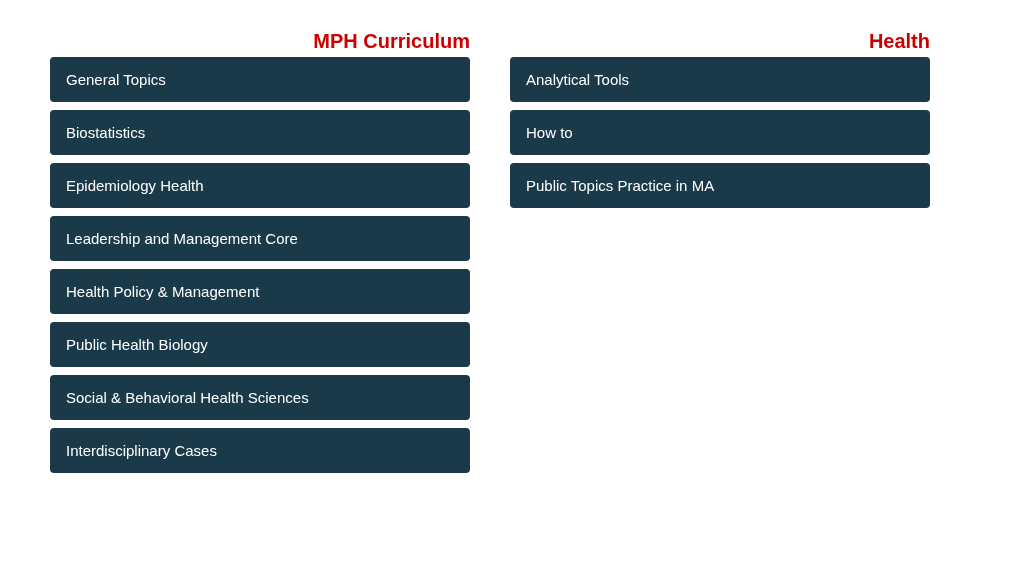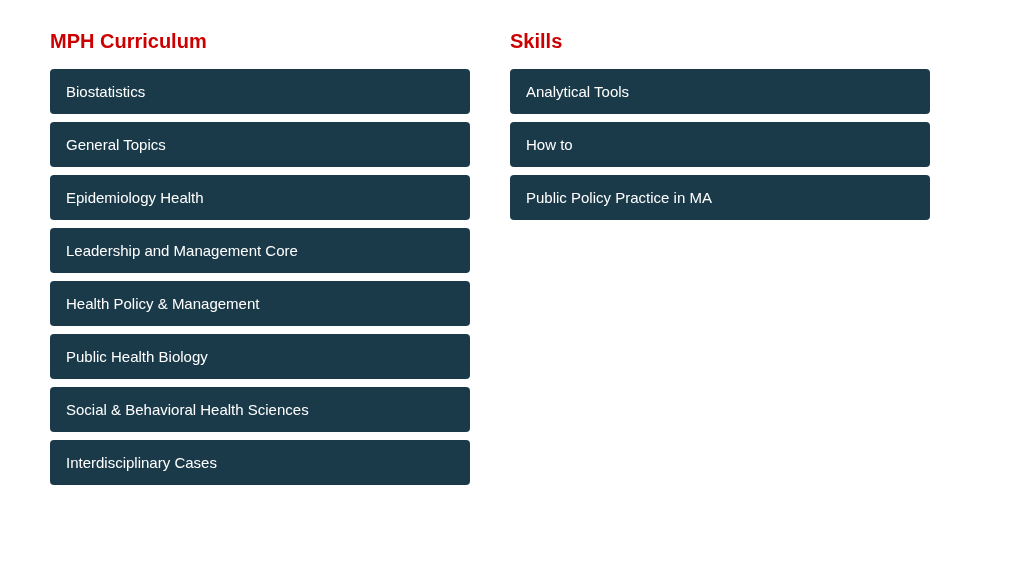--- a/index.html
+++ b/index.html
@@ -28,21 +28,22 @@
     .column {
       display: flex;
       flex-direction: column;
       width: 420px;
     }
 
     .column-title {
       font-size: 20px;
       font-weight: bold;
       color: #cc0000;
-      margin-bottom: 16px;
+      margin-bottom: 4px;
+      text-align: right;
     }
 
     .btn-list {
       display: flex;
       flex-direction: column;
       gap: 8px;
     }
 
     .menu-btn {
       background-color: #1a3a4a;
@@ -56,31 +57,31 @@
       width: 100%;
     }
   </style>
 </head>
 <body>
 
 <div class="page-container">
   <div class="column">
     <div class="column-title">MPH Curriculum</div>
     <div class="btn-list" id="left-list">
+        <button class="menu-btn">General Topics</button>
         <button class="menu-btn">Biostatistics</button>
-        <button class="menu-btn">General Topics</button>
         <button class="menu-btn">Epidemiology Health</button>
         <button class="menu-btn">Leadership and Management Core</button>
         <button class="menu-btn">Health Policy &amp; Management</button>
         <button class="menu-btn">Public Health Biology</button>
         <button class="menu-btn">Social &amp; Behavioral Health Sciences</button>
         <button class="menu-btn">Interdisciplinary Cases</button>
       </div>
   </div>
   <div class="column">
-    <div class="column-title">Skills</div>
+    <div class="column-title">Health</div>
     <div class="btn-list" id="right-list">
         <button class="menu-btn">Analytical Tools</button>
         <button class="menu-btn">How to</button>
-        <button class="menu-btn">Public Policy Practice in MA</button>
+        <button class="menu-btn">Public Topics Practice in MA</button>
       </div>
   </div>
 </div>
 
 </body></html>

